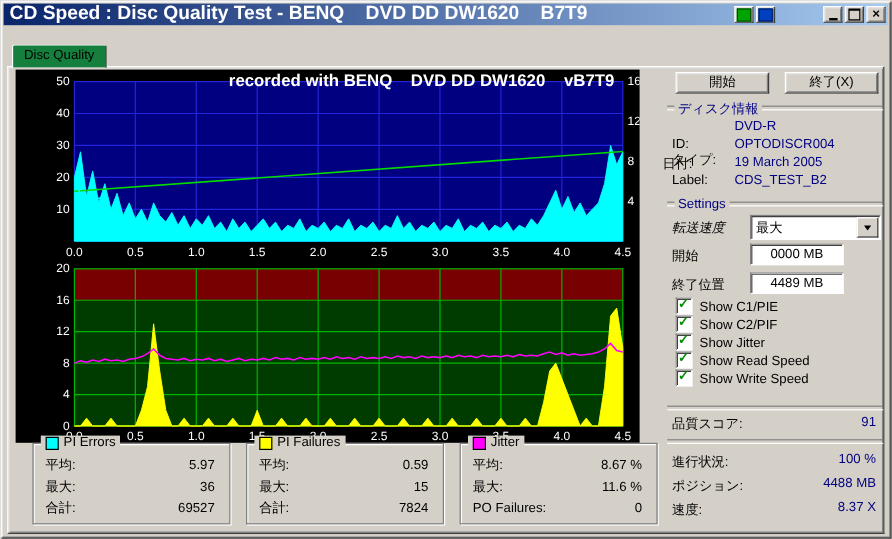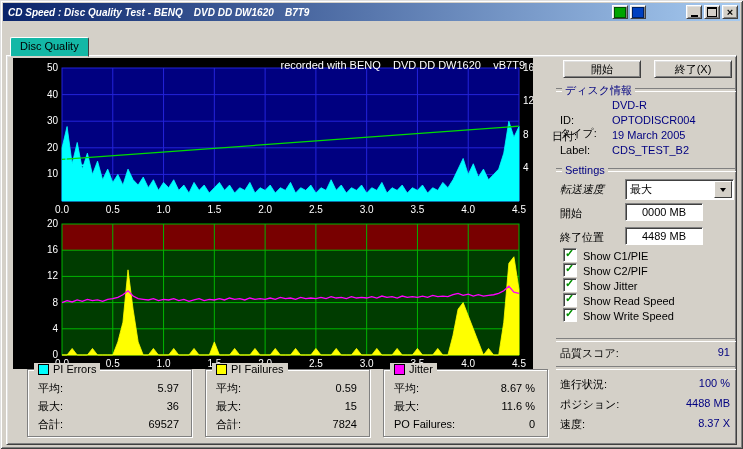--- a/index.html
+++ b/index.html
@@ -4,43 +4,43 @@
 <style>
   html,body{margin:0;padding:0;background:#808080;}
   #window{position:relative;width:743px;height:449px;background:#d4d0c8;
     font-family:"Liberation Sans",sans-serif;font-size:11px;color:#000;
     box-shadow:inset 1px 1px 0 #dfdfdf, inset -1px -1px 0 #404040,
                inset 2px 2px 0 #fff, inset -2px -2px 0 #808080;}
   .pre{white-space:pre;}
   
   #titlebar{position:absolute;left:3px;top:3px;right:3px;height:18px;
     background:linear-gradient(90deg,#0a246a,#a6caf0);display:flex;align-items:center;}
-  #title-text{color:#fff;font-weight:bold;font-size:10px;padding-left:5px;font-style:italic;}
+  #title-text{color:#fff;font-weight:bold;font-size:16px;padding-left:5px;}
   #tb-buttons{position:absolute;right:2px;top:2px;display:flex;align-items:center;}
   .tb-btn{width:16px;height:14px;background:#d4d0c8;margin-left:2px;padding:0;
     border:1px solid;border-color:#fff #404040 #404040 #fff;
     box-shadow:inset 1px 1px 0 #dfdfdf, inset -1px -1px 0 #808080;
     display:flex;align-items:center;justify-content:center;cursor:default;}
   .tb-gap{width:38px;}
   .icon-green{width:10px;height:9px;background:#00a400;border:1px solid #005000;}
   .icon-blue{width:10px;height:9px;background:#0040c0;border:1px solid #002060;}
   .g-min{width:7px;height:2px;background:#000;margin-top:7px;}
   .g-max{width:8px;height:7px;border:1px solid #000;border-top:2px solid #000;}
   .g-close{font-size:11px;font-weight:bold;line-height:11px;color:#000;}
   
   #tab{position:absolute;left:10px;top:37px;height:18px;padding:0 9px;z-index:2;
-    background:#14b8a6;line-height:17px;
+    background:#15803d;line-height:17px;
     border:1px solid;border-color:#fff #404040 #d4d0c8 #fff;
     border-top-left-radius:2px;border-top-right-radius:2px;}
   #tab-panel{position:absolute;left:6px;top:55px;width:729px;height:388px;background:#d4d0c8;
     border:1px solid;border-color:#fff #404040 #404040 #fff;
     box-shadow:inset 1px 1px 0 #dfdfdf, inset -1px -1px 0 #808080;}
   
   #chart-black{position:absolute;left:13px;top:58px;width:520px;height:311px;background:#000;}
-  #chart-header{position:absolute;right:8px;top:1px;color:#fff;font-size:11px;}
+  #chart-header{position:absolute;right:21px;top:1px;color:#fff;font-size:14px;font-weight:bold;}
   
   .legend-box{position:absolute;top:369px;width:163px;height:66px;
     border:1px solid #808080;box-shadow:inset 1px 1px 0 #fff,1px 1px 0 #fff;}
   .legend-title{position:absolute;top:-7px;left:6px;background:#d4d0c8;padding:0 4px;
     display:flex;align-items:center;gap:4px;}
   .swatch{width:9px;height:9px;border:1px solid #000;}
   .legend-rows{padding:9px 12px 0 10px;}
   .legend-row{display:flex;justify-content:space-between;line-height:18px;}
   
   .win-btn{position:absolute;height:18px;width:78px;background:#d4d0c8;padding:0;

